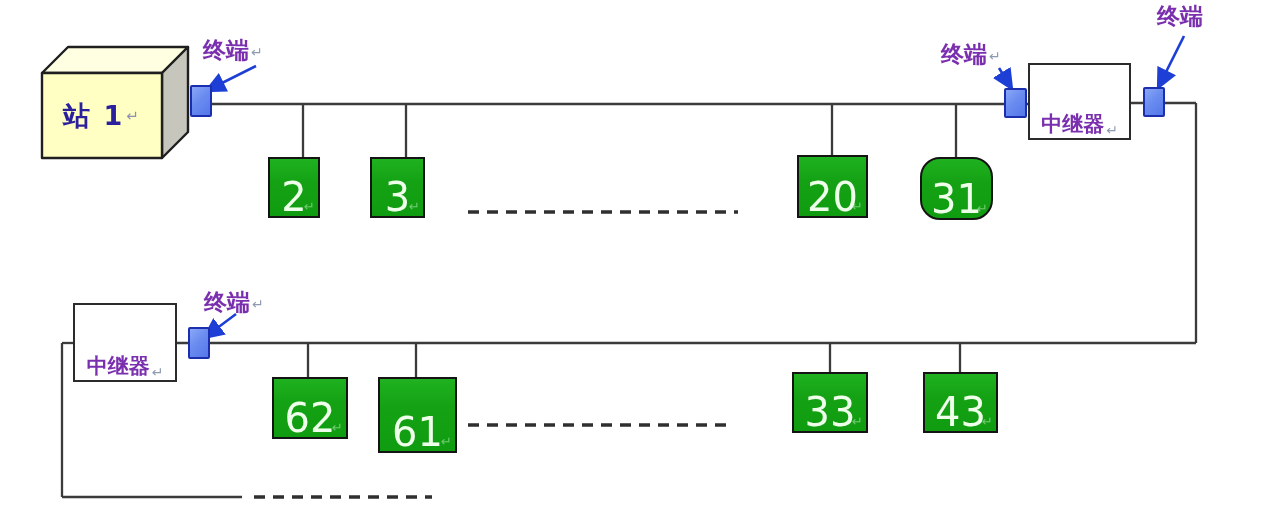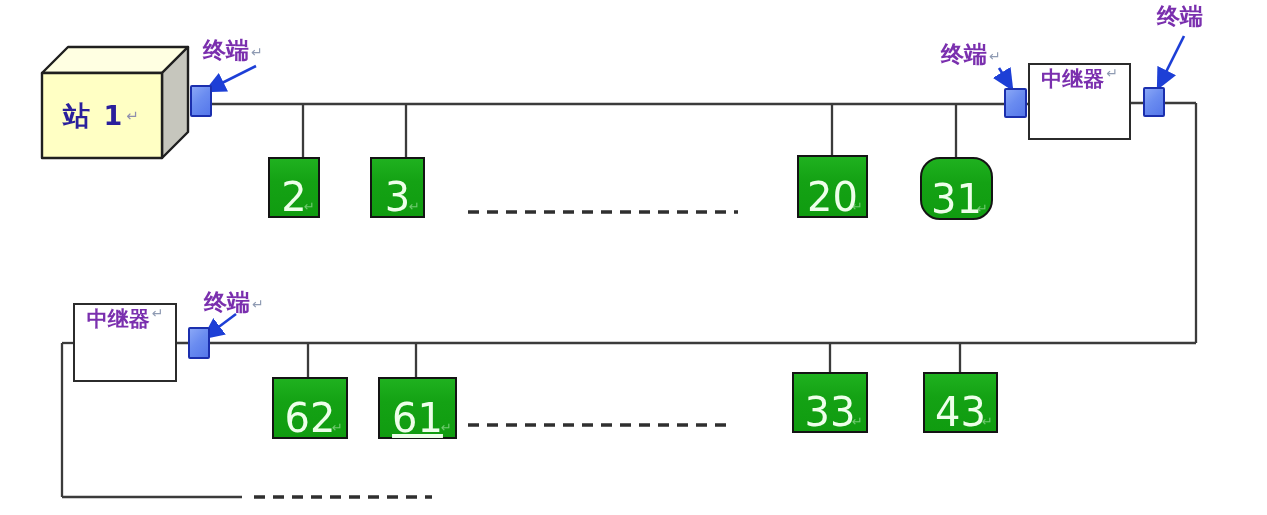--- a/index.html
+++ b/index.html
@@ -21,21 +21,21 @@
     color:rgba(225,255,225,0.45);
   }
   
   .term{
     background:linear-gradient(135deg,#8aa7f6 0%,#6a8cf0 45%,#5577ea 100%);
     border:2px solid #1b2fae;border-radius:2px;
   }
   
   .repeater{
     background:#ffffff;border:2px solid #2b2b2b;
-    display:flex;align-items:flex-start;justify-content:center;
+    display:flex;align-items:flex-end;justify-content:center;
     color:#7a2fae;font-size:21px;font-weight:bold;white-space:nowrap;
   }
   
   .tlabel{
     color:#7a2fae;font-size:23px;font-weight:bold;white-space:nowrap;line-height:1.1;
   }
   .pmark-label{
     color:#8f9bb3;font-size:14px;font-weight:normal;margin-left:2px;vertical-align:1px;
   }
   
@@ -142,21 +142,21 @@
   </div>
   <div class="abs node" style="left:920px;top:157px;width:73px;height:63px;border-radius:20px;">
     <span>31</span>
     <span class="pmark-node">↵</span>
   </div>
 
   <div class="abs node" style="left:272px;top:377px;width:76px;height:62px;">
     <span>62</span>
     <span class="pmark-node">↵</span>
   </div>
-  <div class="abs node" style="left:378px;top:377px;width:79px;height:62px;text-decoration:underline;">
+  <div class="abs node" style="left:378px;top:377px;width:79px;height:76px;">
     <span>61</span>
     <span class="pmark-node">↵</span>
   </div>
   <div class="abs node" style="left:792px;top:372px;width:76px;height:61px;justify-content:center;">
     <span>33</span>
     <span class="pmark-node">↵</span>
   </div>
   <div class="abs node" style="left:923px;top:372px;width:75px;height:61px;">
     <span>43</span>
     <span class="pmark-node">↵</span>

